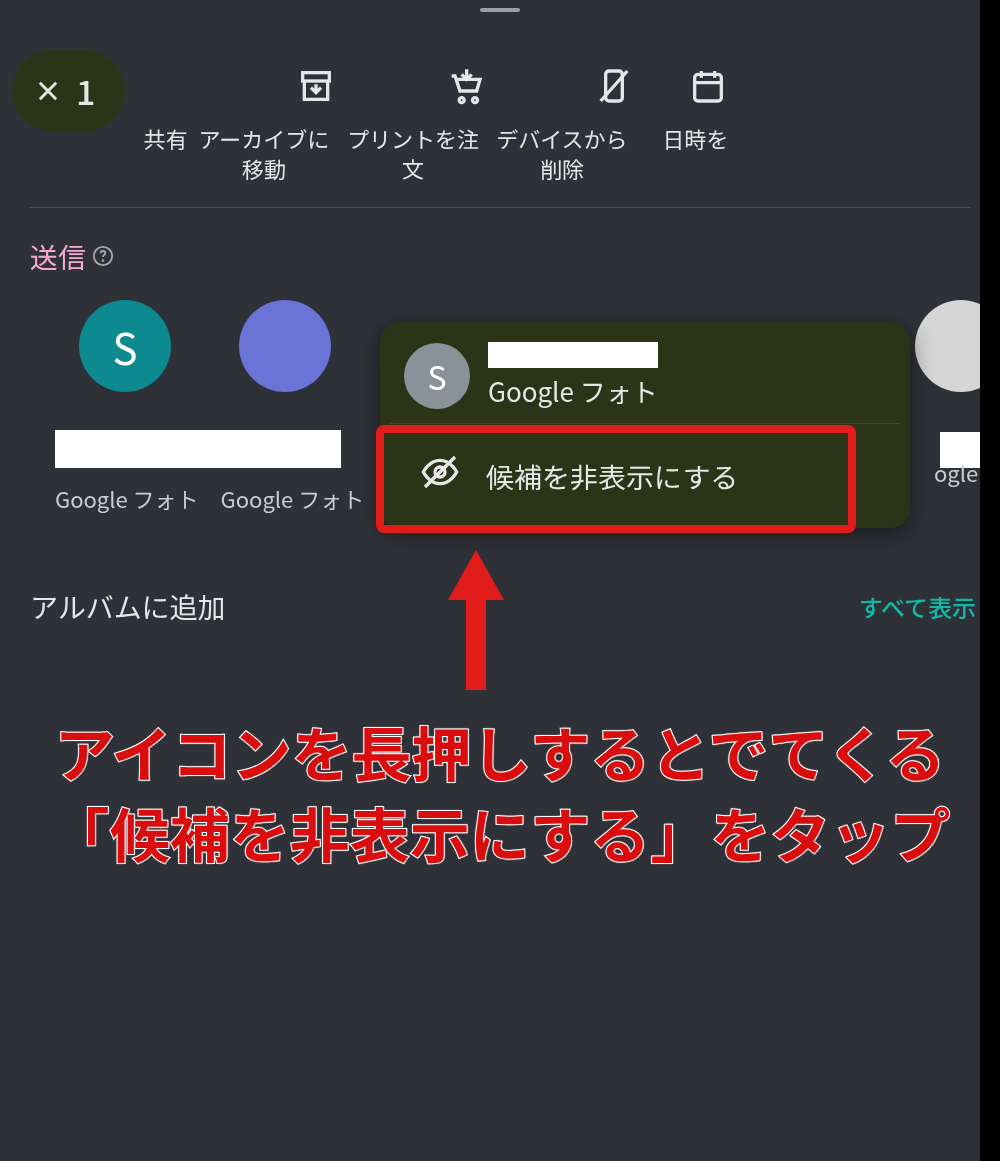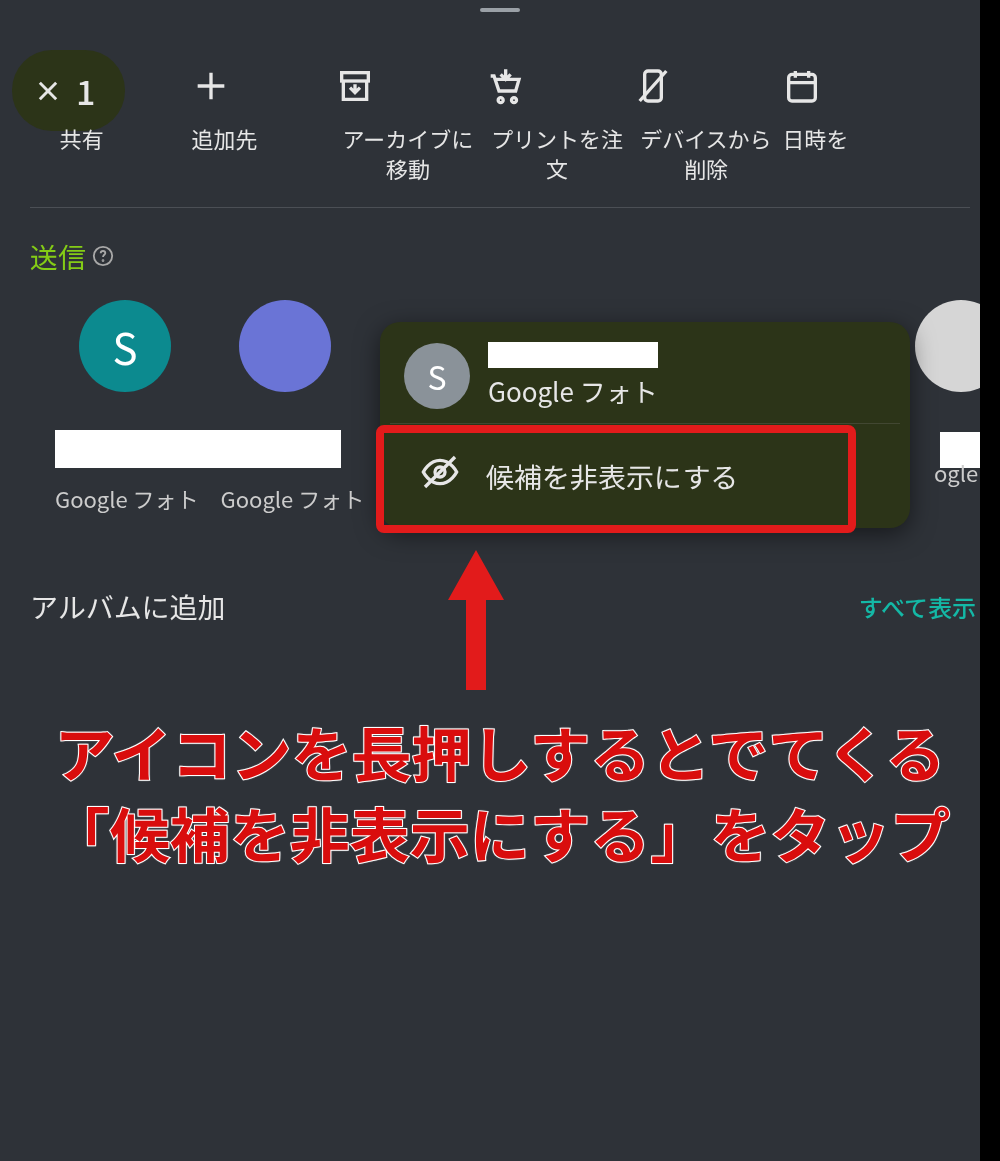--- a/index.html
+++ b/index.html
@@ -10,28 +10,28 @@
       color: #e6e6e6;
       overflow: hidden;
       position: relative;
     }
     .right-shadow { position: absolute; top: 0; right: 0; width: 20px; height: 100%; background: #000; z-index: 5; }
     .drag-handle { width: 40px; height: 4px; background: #9aa0a6; border-radius: 2px; margin: 8px auto 4px; }
     .toolbar { display: flex; align-items: flex-start; padding: 10px 0 24px 12px; gap: 4px; }
     .close-pill { display: flex; align-items: center; gap: 14px; background: #2c3418; border-radius: 40px; padding: 16px 30px 16px 22px; margin-top: 24px; }
     .close-pill svg { width: 28px; height: 28px; stroke: #e6e6e6; stroke-width: 2.5; fill: none; }
     .close-pill span { font-size: 34px; font-weight: 500; color: #e6e6e6; }
-    .action-item { display: flex; flex-direction: column; align-items: flex-start; width: 145px; gap: 18px; padding-top: 40px; cursor: pointer; }
+    .action-item { display: flex; flex-direction: column; align-items: flex-end; width: 145px; gap: 18px; padding-top: 40px; cursor: pointer; }
     .action-item .icon { width: 40px; height: 40px; display: flex; align-items: center; justify-content: center; }
     .action-item .icon svg { width: 40px; height: 40px; stroke: #e6e6e6; stroke-width: 2; fill: none; }
     .action-item .label { font-size: 22px; color: #e6e6e6; text-align: center; line-height: 1.35; }
     .share-col { width: 128px; }
     .add-col { width: 140px; }
     .rule { height: 1px; background: #4b4f55; margin: 0 30px; }
-    .section-title { display: flex; align-items: center; gap: 6px; font-size: 28px; padding: 28px 0 24px 30px; color: #84cc16; }
+    .section-title { display: flex; align-items: center; gap: 6px; font-size: 28px; padding: 28px 0 24px 30px; color: #f9a8d4; }
     .help-icon { width: 22px; height: 22px; stroke: #a8a8a8; stroke-width: 2; fill: none; }
     .contacts-row { display: flex; padding-left: 45px; position: relative; height: 210px; }
     .contact-col { display: flex; flex-direction: column; align-items: center; width: 160px; }
     .avatar { width: 92px; height: 92px; border-radius: 50%; display: flex; align-items: center; justify-content: center; color: #fff; font-size: 42px; font-weight: 400; }
     .av-teal { background: #0c8a8f; }
     .av-blue { background: #6a74d6; }
     .av-gray { background: #d6d6d6; }
     .name-redact { width: 286px; height: 38px; background: #fff; margin-top: 20px; }
     .name-redact.small { width: 60px; height: 36px; position: absolute; right: 0; top: 112px; }
     .sub-label { font-size: 22px; color: #ccc; margin-top: 8px; }
@@ -70,28 +70,20 @@
           <path d="M5 5 L19 19 M19 5 L5 19"></path>
         </svg></span>
     <span>1</span>
   </div>
 
   <div class="action-item share-col" style="margin-left:-70px;">
     <div class="icon" style="visibility:hidden"></div>
     <div class="label">共有</div>
   </div>
 
-  <div class="action-item add-col">
-    <div class="icon">
-        <svg viewBox="0 0 24 24">
-          <path d="M12 4 V20 M4 12 H20"></path>
-        </svg>
-      </div>
-    <div class="label">追加先</div>
-  </div>
 
 
   <div class="action-item">
     <div class="icon">
         <svg viewBox="0 0 24 24">
           <rect x="4" y="4" width="16" height="5"></rect>
           <path d="M5 9 V20 H19 V9 M12 11 V16 M9 13 L12 16 L15 13"></path>
         </svg>
       </div>
     <div class="label">アーカイブに移動</div>

